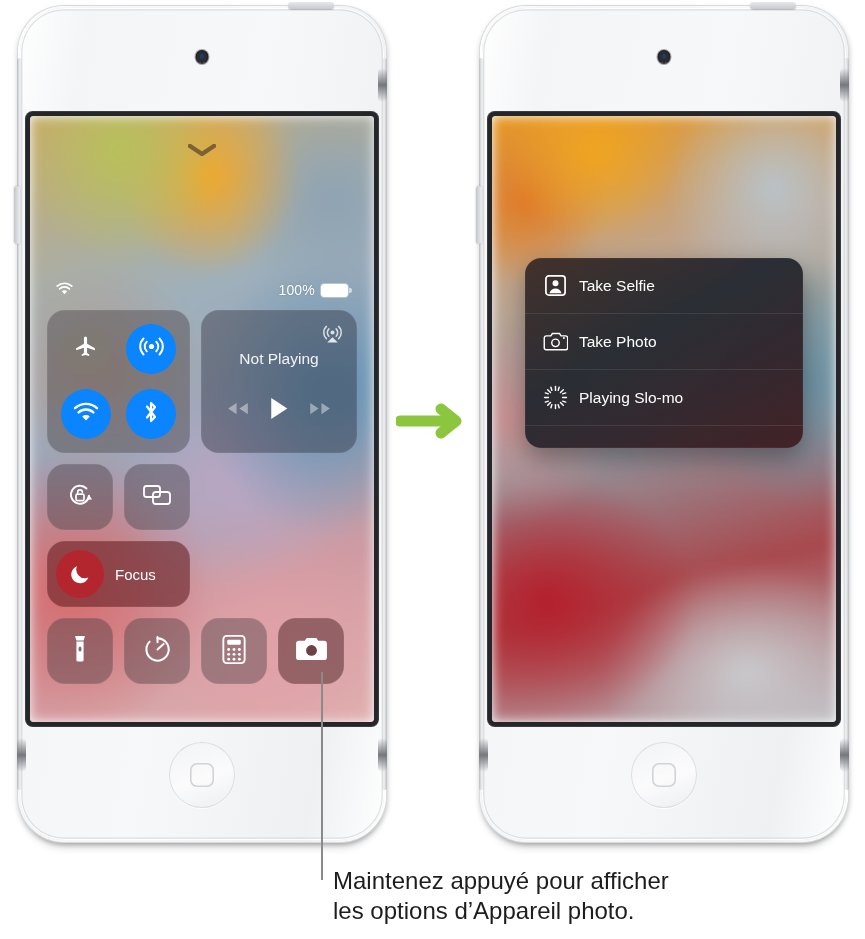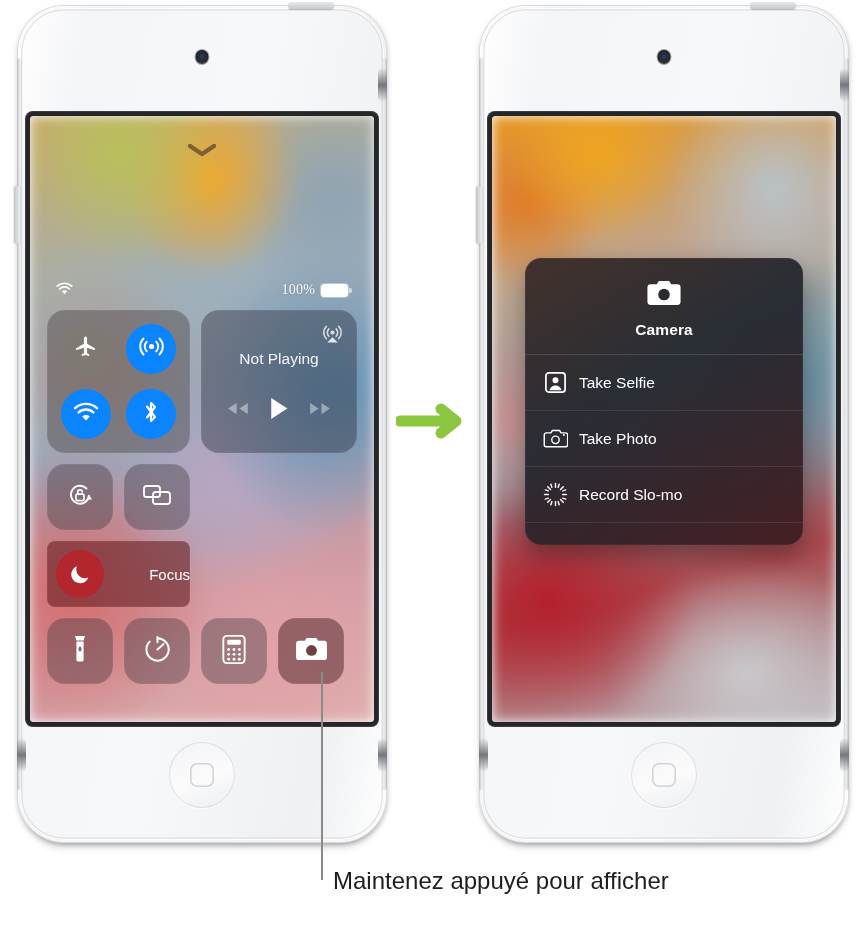--- a/index.html
+++ b/index.html
@@ -112,21 +112,21 @@
     width:28px;height:13px;
   }
   .grabber svg{display:block;}
 
   .statusbar{
     position:absolute;top:164px;left:0;right:0;height:20px;
     display:flex;align-items:center;justify-content:space-between;
     padding:0 26px;color:#fff;
   }
   .sb-right{display:flex;align-items:center;gap:6px;}
-  .sb-pct{font-size:14px;font-weight:500;letter-spacing:.2px;text-shadow:0 0 2px rgba(0,0,0,.25);font-family:Liberation Serif, serif;}
+  .sb-pct{font-size:14px;font-weight:500;letter-spacing:.2px;text-shadow:0 0 2px rgba(0,0,0,.25);}
   .batt{position:relative;width:27px;height:13px;border-radius:3.5px;background:#fff;box-shadow:0 0 0 1px rgba(255,255,255,.35);}
   .batt:after{content:"";position:absolute;right:-3.5px;top:4px;width:2.5px;height:5px;border-radius:0 2px 2px 0;background:rgba(255,255,255,.6);}
 
   .grid{position:absolute;left:17px;right:17px;top:194px;}
   .row{display:flex;gap:11px;margin-bottom:11px;}
 
   .card{
     border-radius:18px;
     background:rgba(50,46,52,.36);
     backdrop-filter:blur(16px);
@@ -145,24 +145,23 @@
     color:rgba(255,255,255,.92);font-size:15.5px;font-weight:500;
   }
   .airplay{position:absolute;top:12px;right:13px;width:23px;height:23px;opacity:.92;}
   .transport{
     position:absolute;bottom:28px;left:0;right:0;
     display:flex;align-items:center;justify-content:space-around;padding:0 14px;
   }
 
   .tile{width:66px;height:66px;border-radius:18px;background:rgba(50,46,52,.36);backdrop-filter:blur(16px);display:flex;align-items:center;justify-content:center;box-shadow:inset 0 0 0 .5px rgba(255,255,255,.10);}
   .focus-pill{
-    width:143px;height:66px;border-radius:8px;background:rgba(96,30,34,.58);backdrop-filter:blur(16px);
+    width:143px;height:66px;border-radius:18px;background:rgba(96,30,34,.58);backdrop-filter:blur(16px);
     display:flex;align-items:center;gap:11px;padding-left:9px;box-sizing:border-box;
     box-shadow:inset 0 0 0 .5px rgba(255,255,255,.10);
-    justify-content:space-between;
   }
   .focus-circle{width:48px;height:48px;border-radius:50%;background:#b3262e;display:flex;align-items:center;justify-content:center;flex:0 0 auto;}
   .focus-label{color:#fff;font-size:15px;font-weight:500;}
 
   .slider{
     width:66px;height:143px;border-radius:24px;overflow:hidden;position:relative;
     background:rgba(40,38,44,.72);backdrop-filter:blur(16px);
     box-shadow:inset 0 0 0 .5px rgba(255,255,255,.10);
   }
   .slider .fill{position:absolute;left:0;right:0;bottom:0;}
@@ -449,30 +448,20 @@
     <div class="corner-dark cd3"></div>
     <div class="btn-power"></div>
     <div class="btn-volume"></div>
     <div class="front-cam"></div>
     <div class="home-btn"></div>
 
     <div class="screen">
       <div class="wall wall-b"></div>
 
       <div class="qmenu">
-        <div class="qm-head">
-          <span>
-            <svg width="36" height="29" viewBox="0 0 34 28">
-              <path fill="#fff" d="M12 2h10l2 3h6a3 3 0 0 1 3 3v14a3 3 0 0 1-3 3H4a3 3 0 0 1-3-3V8a3 3 0 0 1 3-3h6z"></path>
-              <circle cx="17" cy="15" r="5.6" fill="#2a2b30"></circle>
-              <circle cx="28.3" cy="8.6" r="1.5" fill="#fff"></circle>
-            </svg>
-          </span>
-          <div class="t">Camera</div>
-        </div>
 
         <div class="qm-item">
           <span class="qm-ic">
             <svg width="23" height="23" viewBox="0 0 24 24">
               <rect x="2" y="2" width="20" height="20" rx="3" fill="none" stroke="#fff" stroke-width="1.8"></rect>
               <circle cx="12" cy="9.6" r="3.1" fill="#fff"></circle>
               <path d="M5.6 20.2c1-3.3 3.4-5 6.4-5s5.4 1.7 6.4 5z" fill="#fff"></path>
             </svg>
           </span>
           <span class="qm-label">Take Selfie</span>
@@ -506,26 +495,27 @@
                   <path d="M16.8 2.4l-1 3.1"></path>
                 <path d="M2.4 8.2l3.1 1"></path>
                   <path d="M2.4 17.8l3.1-1"></path>
                 <path d="M23.6 8.2l-3.1 1"></path>
                   <path d="M23.6 17.8l-3.1-1"></path>
                 <path d="M8.2 23.6l1-3.1"></path>
                   <path d="M16.8 23.6l-1-3.1"></path>
               </g>
             </svg>
           </span>
-          <span class="qm-label">Record Slo-mo</span>
+          <span class="qm-label">Playing Slo-mo</span>
         </div>
 
         <div class="qm-pad"></div>
       </div>
     </div>
   </div>
 
   <div class="callout-line"></div>
   <div class="caption">
     <div>Maintenez appuyé pour afficher</div>
+    <div>les options d’Appareil photo.</div>
   </div>
 
 </div>
 
 </body></html>

